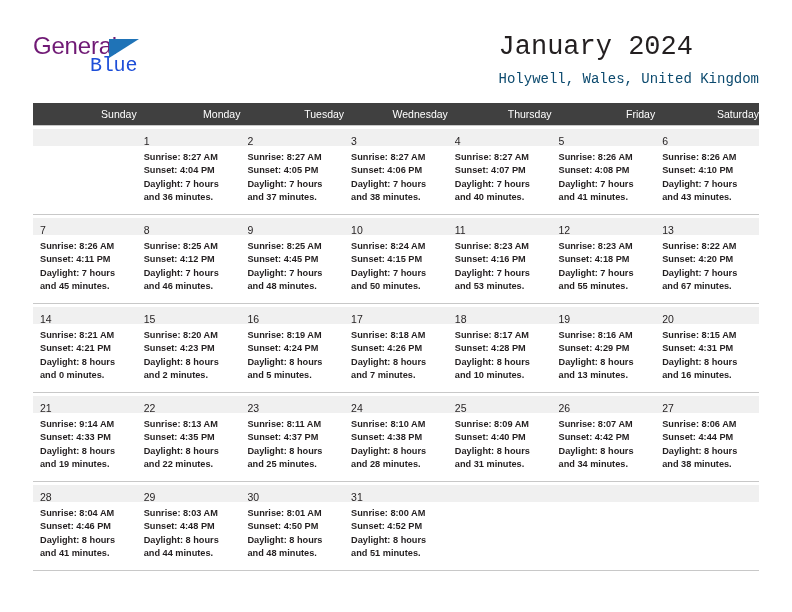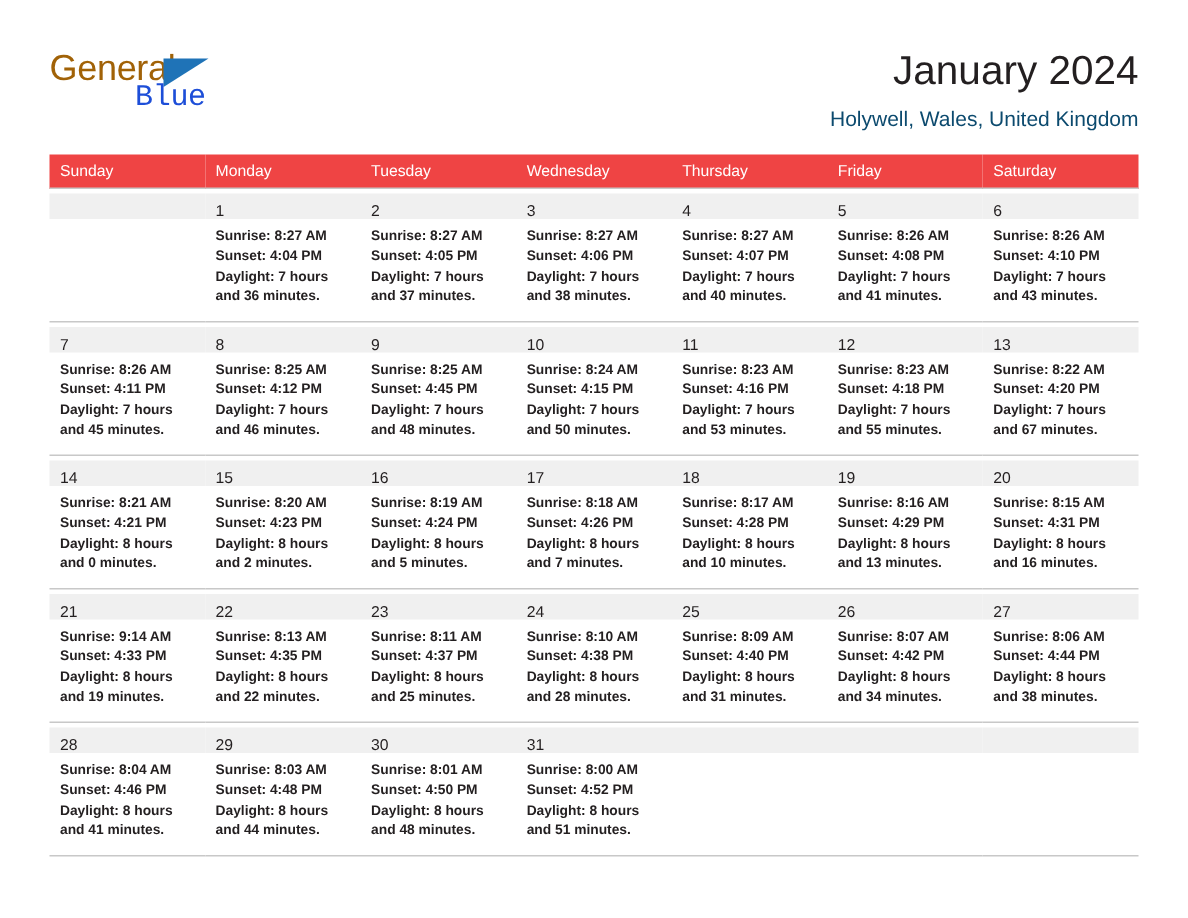--- a/index.html
+++ b/index.html
@@ -19,39 +19,39 @@
     height:62px;
   }
   .logo {
     position:absolute; left:0; top:2px;
     width:150px; height:52px;
   }
   .logo-general {
     position:absolute; left:0; top:0;
     font-size:24px;
     letter-spacing:-0.2px;
-    color:#a16207;
+    color:#701a75;
     font-family:"Liberation Sans", sans-serif;
   }
   .logo-tri {
     position:absolute; left:76px; top:7px;
     width:0; height:0;
     border-left:30px solid #1f73b7;
     border-bottom:19px solid transparent;
   }
   .logo-blue {
     position:absolute; left:57px; top:22px;
     font-size:20px;
     letter-spacing:-0.2px;
     color:#1d4ed8;
     font-family:Liberation Mono, monospace;
   }
   .title-block {
     position:absolute; right:0; top:0;
-    text-align:right;
+    font-family:Liberation Mono, monospace;
   }
   .cal-title {
     font-size:27px;
     color:#231f20;
     line-height:34px;
     white-space:nowrap;
   }
   .cal-subtitle {
     font-size:14px;
     color:#0c4a6e;
@@ -65,25 +65,25 @@
     position:absolute;
     left:33px; top:103px;
     width:726px;
   }
   table.cal {
     width:726px;
     border-collapse:collapse;
     table-layout:fixed;
   }
   table.cal th {
-    background:#ef4444;
+    background:#404040;
     color:#ffffff;
     font-size:10.5px;
     font-weight:normal;
-    text-align:left;
+    text-align:right;
     padding:5px 0 5px 7px;
     height:21px;
     border:none;
   }
   table.cal td {
     vertical-align:top;
     height:88px;
     padding:0;
     border-top:1px solid #c8c8c8;
     border-bottom:1px solid #c8c8c8;

